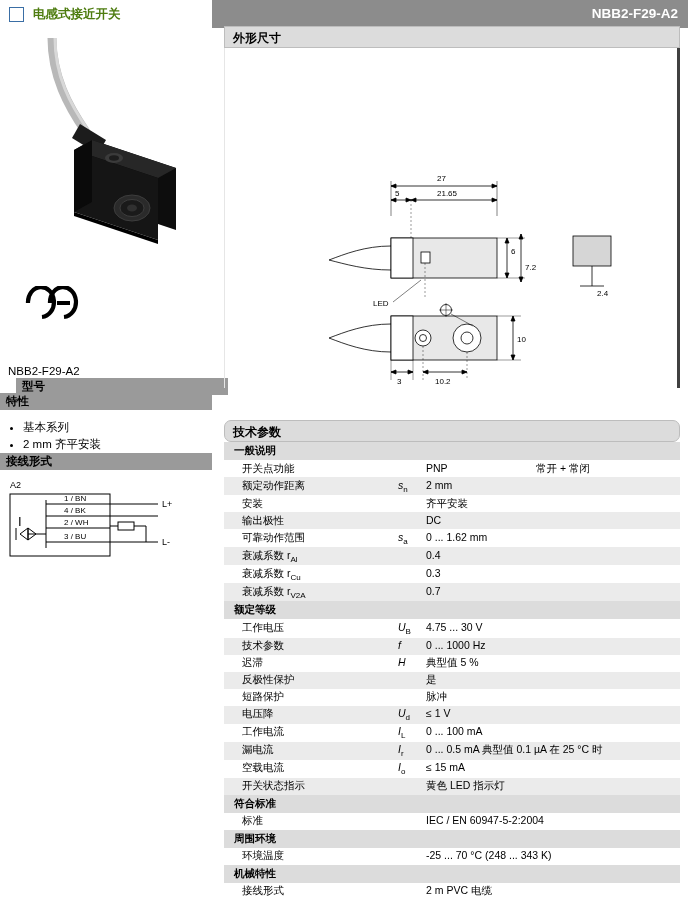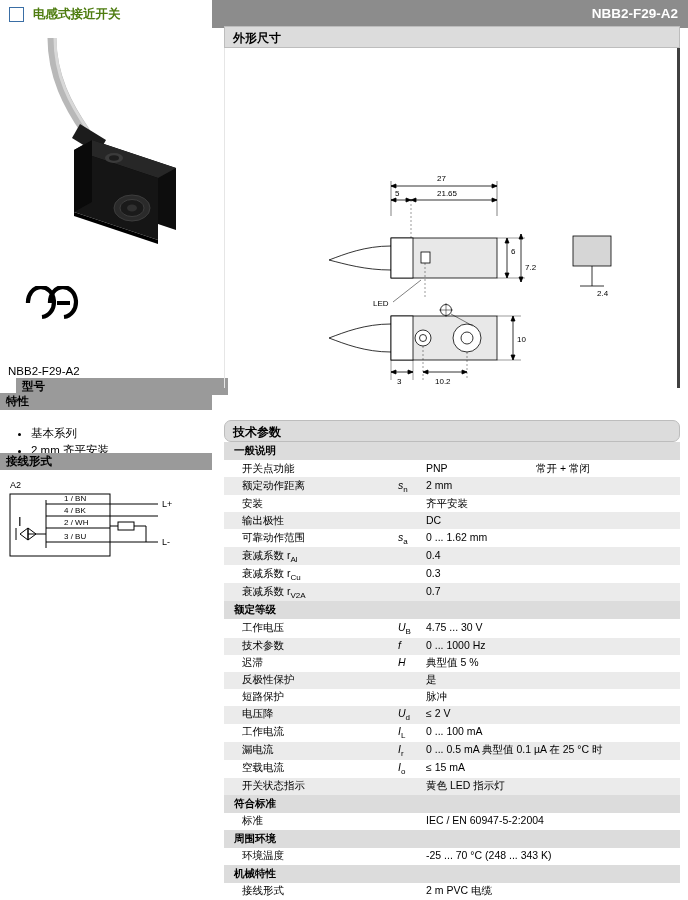--- a/index.html
+++ b/index.html
@@ -63,21 +63,21 @@
     font-size: 11.5px;
     height: 17px;
     line-height: 17px;
     padding-left: 6px;
   }
   .sect-body {
     padding: 6px 6px 8px 8px;
     font-size: 11.5px;
   }
   .sect-body ul {
-    margin: 8px; padding-left: 15px;
+    margin: 0; padding-left: 15px;
   }
   .sect-body li { margin: 2px 0; }
 
   .lbl-type { position: absolute; left: 16px; top: 312px; width: 212px; margin-top: 38px; }
   .lbl-type-body { position: absolute; left: 0; top: 331px; width: 212px; }
   .lbl-feat { position: absolute; left: 0; top: 365px; width: 212px; }
   .lbl-feat-body { position: absolute; left: 0; top: 384px; width: 212px; }
   .lbl-wire { position: absolute; left: 0; top: 425px; width: 212px; }
   .wiring-diagram { position: absolute; left: 6px; top: 448px; width: 200px; height: 110px; }
 
@@ -392,21 +392,21 @@
         <td class="c-val" colspan="2">是</td>
       </tr>
       <tr>
         <td class="c-label">短路保护</td>
         <td class="c-sym"></td>
         <td class="c-val" colspan="2">脉冲</td>
       </tr>
       <tr class="alt">
         <td class="c-label">电压降</td>
         <td class="c-sym">U<sub>d</sub></td>
-        <td class="c-val" colspan="2">≤ 2 V</td>
+        <td class="c-val" colspan="2">≤ 1 V</td>
       </tr>
       <tr>
         <td class="c-label">工作电流</td>
         <td class="c-sym">I<sub>L</sub></td>
         <td class="c-val" colspan="2">0 ... 100 mA</td>
       </tr>
       <tr class="alt">
         <td class="c-label">漏电流</td>
         <td class="c-sym">I<sub>r</sub></td>
         <td class="c-val" colspan="2">0 ... 0.5 mA 典型值 0.1 µA 在 25 °C 时</td>

